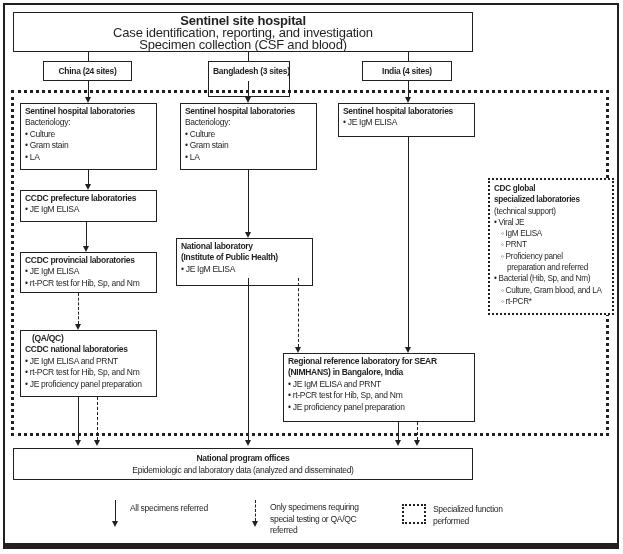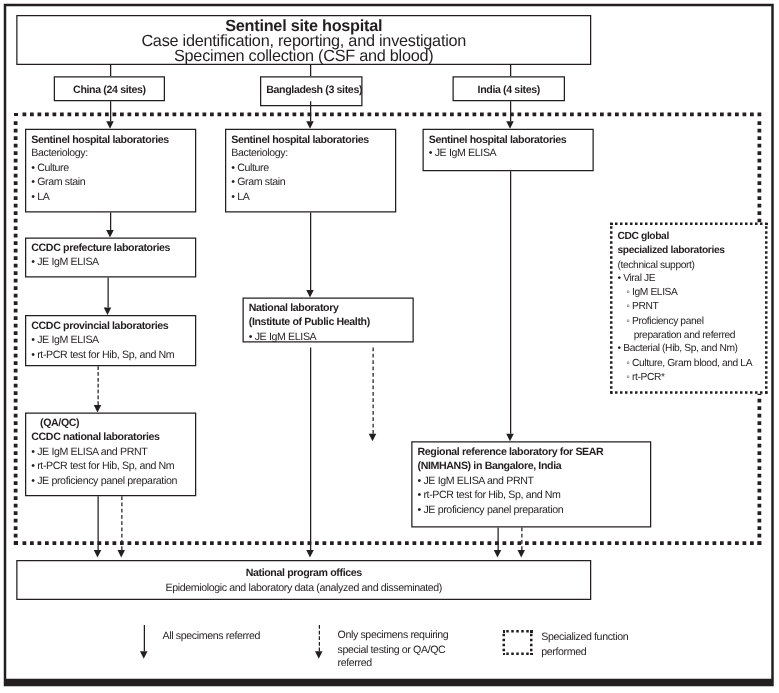--- a/index.html
+++ b/index.html
@@ -57,21 +57,21 @@
     <div>Specimen collection (CSF and blood)</div>
   </div>
 
   <div class="vl s" style="left:88px; top:52px; height:9px;"></div>
   <div class="vl s" style="left:248px; top:52px; height:9px;"></div>
   <div class="vl s" style="left:408px; top:52px; height:9px;"></div>
 
   <div class="box b ctr" style="left:43px; top:61px; width:89px; height:20px; line-height:14px;">
     <div>China (24 sites)</div>
   </div>
-  <div class="box b ctr" style="left:208px; top:61px; width:82px; height:24px; line-height:14px;">
+  <div class="box b ctr" style="left:208px; top:61px; width:82px; height:36px; line-height:14px;">
     <div>Bangladesh (3 sites)</div>
   </div>
   <div class="box b ctr" style="left:362px; top:61px; width:90px; height:20px; line-height:14px;">
     <div>India (4 sites)</div>
   </div>
 
   <div class="dashed-region"></div>
 
   <div class="vl s" style="left:88px; top:81px; height:16px;"></div>
   <div class="hd" style="left:84.5px; top:97px;"></div>
@@ -125,21 +125,21 @@
     <div class="b">Sentinel hospital laboratories</div>
     <div>Bacteriology:</div>
     <div>• Culture</div>
     <div>• Gram stain</div>
     <div>• LA</div>
   </div>
 
   <div class="vl s" style="left:248px; top:170px; height:62px;"></div>
   <div class="hd" style="left:244.5px; top:232px;"></div>
 
-  <div class="box" style="left:194px; top:238px; width:137px; height:36px;">
+  <div class="box" style="left:176px; top:238px; width:137px; height:48px;">
     <div class="b">National laboratory</div>
     <div class="b">(Institute of Public Health)</div>
     <div>• JE IgM ELISA</div>
   </div>
 
   <div class="vl s" style="left:248px; top:278px; height:162px;"></div>
   <div class="hd" style="left:244.5px; top:440px;"></div>
   <div class="vl d" style="left:298px; top:278px; height:69px;"></div>
   <div class="hd" style="left:294.5px; top:347px;"></div>
 
@@ -158,21 +158,21 @@
     <div>• Viral JE</div>
     <div class="ind1">◦ IgM ELISA</div>
     <div class="ind1">◦ PRNT</div>
     <div class="ind1">◦ Proficiency panel</div>
     <div class="ind2">preparation and referred</div>
     <div>• Bacterial (Hib, Sp, and Nm)</div>
     <div class="ind1">◦ Culture, Gram blood, and LA</div>
     <div class="ind1">◦ rt-PCR*</div>
   </div>
 
-  <div class="box" style="left:283px; top:353px; width:192px; height:69px;margin-left:46px;">
+  <div class="box" style="left:283px; top:353px; width:192px; height:69px;">
     <div class="b">Regional reference laboratory for SEAR</div>
     <div class="b">(NIMHANS) in Bangalore, India</div>
     <div>• JE IgM ELISA and PRNT</div>
     <div>• rt-PCR test for Hib, Sp, and Nm</div>
     <div>• JE proficiency panel preparation</div>
   </div>
 
   <div class="vl s" style="left:398px; top:422px; height:18px;"></div>
   <div class="hd" style="left:394.5px; top:440px;"></div>
   <div class="vl d" style="left:417px; top:422px; height:18px;"></div>

